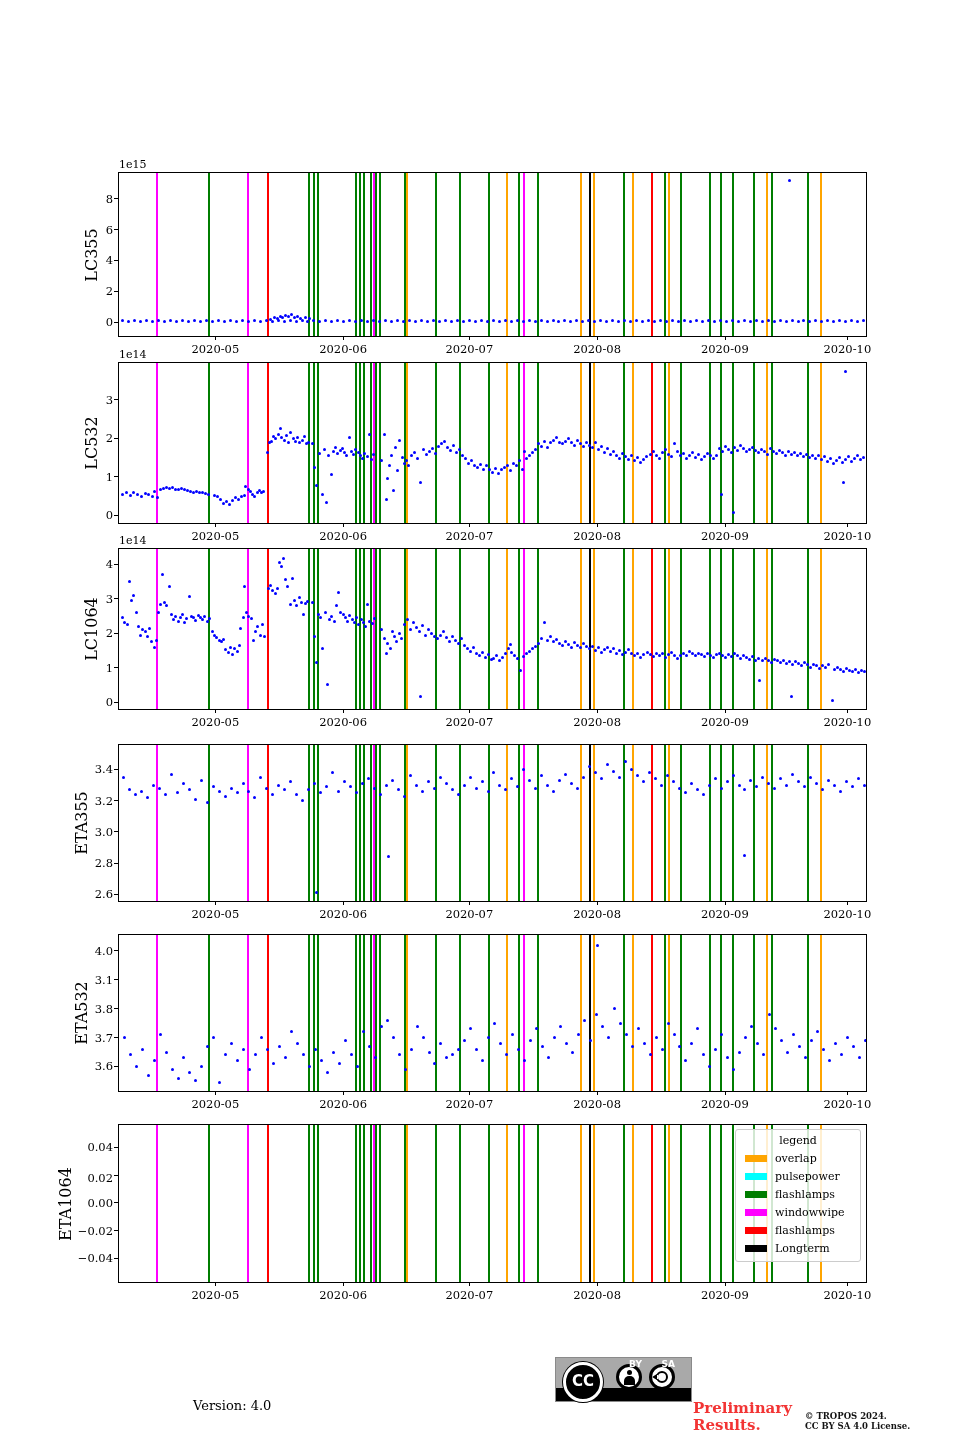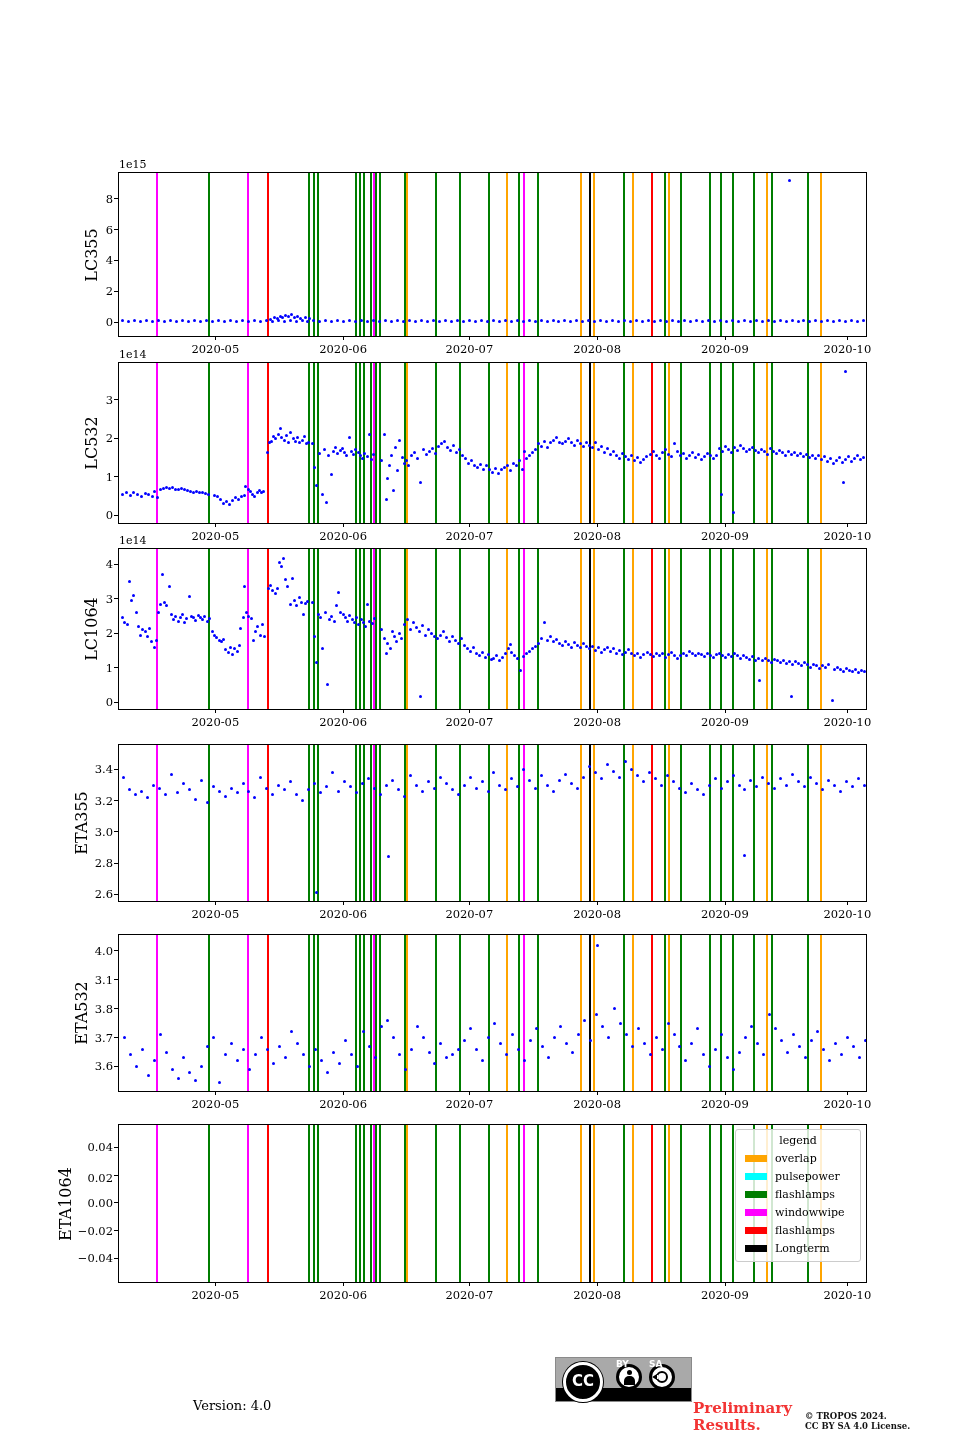--- a/index.html
+++ b/index.html
@@ -31,21 +31,21 @@
             border:3px solid #fff;box-shadow:0 0 0 1px #000;color:#fff;text-align:center;
             font-family:"DejaVu Sans","Liberation Sans",sans-serif;font-weight:bold;font-size:15px;line-height:33px;}
   .smcircle{position:absolute;top:6px;width:20px;height:20px;border-radius:50%;background:#fff;
             border:3px solid #000;}
   .person-head{position:absolute;left:8px;top:3px;width:5px;height:5px;border-radius:50%;background:#000;}
   .person-body{position:absolute;left:5px;top:9px;width:11px;height:9px;border-radius:5px 5px 0 0;background:#000;}
   .sa-ring{position:absolute;left:4px;top:4px;width:8px;height:8px;border:2.5px solid #000;border-radius:50%;}
   .sa-notch{position:absolute;left:2px;top:8px;width:4px;height:4px;background:#fff;}
   .sa-arrow{position:absolute;left:0px;top:7px;width:0;height:0;border-top:3px solid transparent;
             border-bottom:3px solid transparent;border-right:5px solid #000;}
-  .strip-label{position:absolute;top:0;width:26px;text-align:left;color:#fff;font-weight:bold;font-size:9px;
+  .strip-label{position:absolute;top:0;width:26px;text-align:right;color:#fff;font-weight:bold;font-size:9px;
                line-height:13px;font-family:"DejaVu Sans","Liberation Sans",sans-serif;}
   .prelim{position:absolute;left:693px;top:1400px;font-size:15px;font-weight:bold;color:#f23434;line-height:17px;}
   .tropos{position:absolute;left:805px;top:1412px;font-size:8.5px;font-weight:bold;color:#141414;line-height:9.5px;}
 </style>
 </head>
 <body>
 
 <div id="page">
   <div id="panels">
       <div class="panel" style="top: 172px; height: 163px;">

